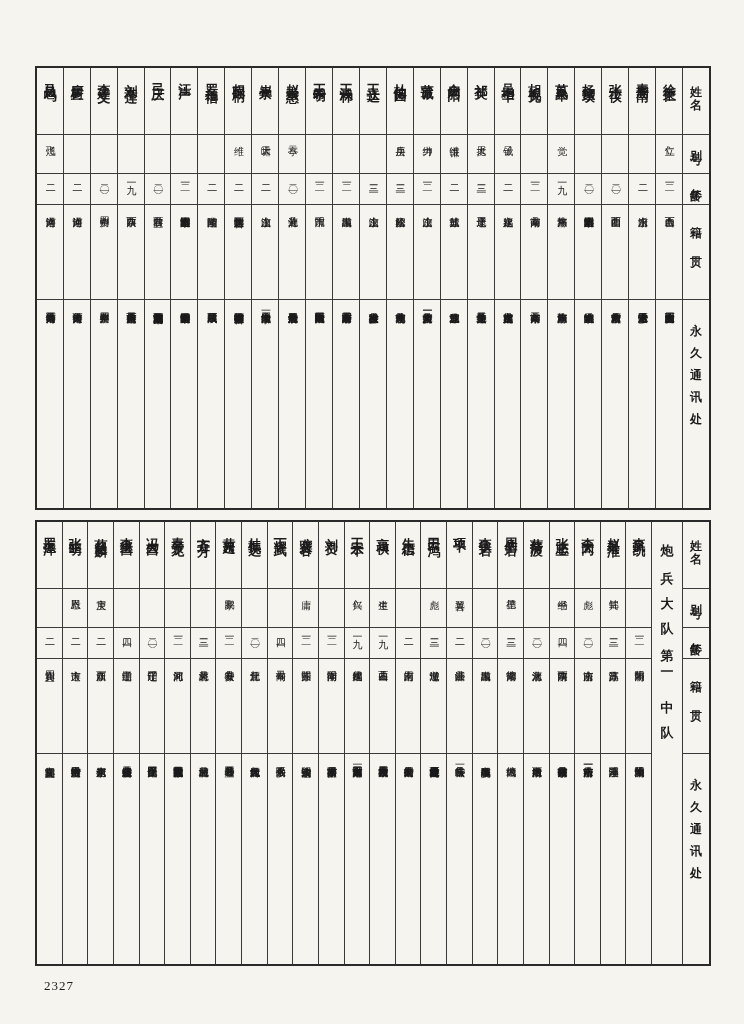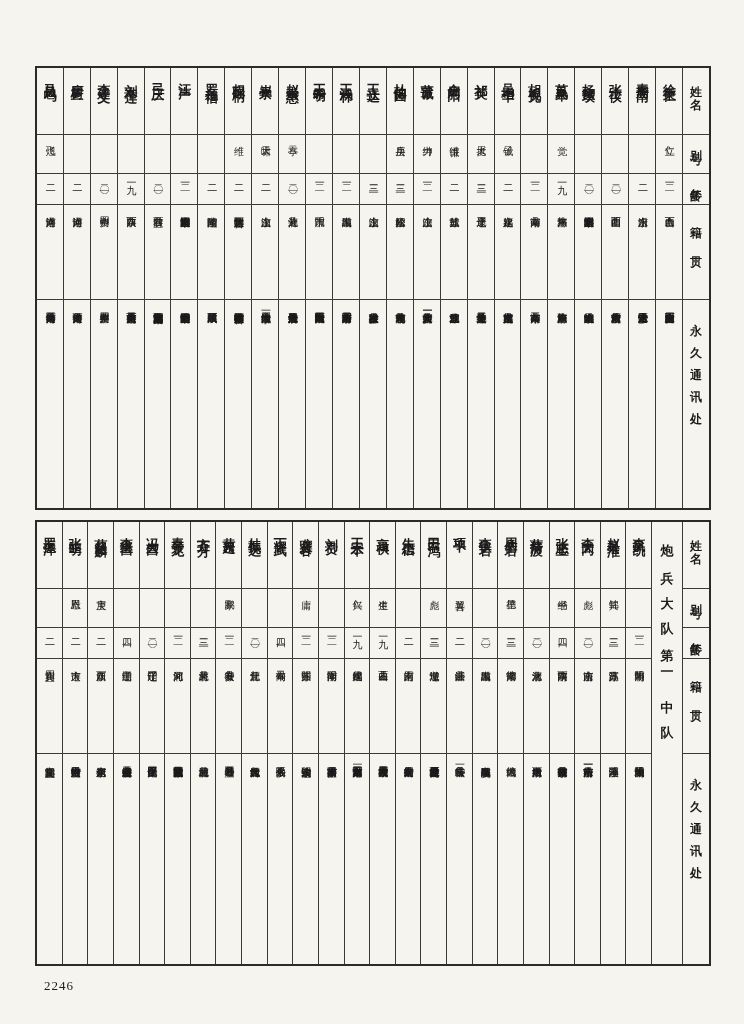--- a/index.html
+++ b/index.html
@@ -897,13 +897,13 @@
         <div class="cell cell-native">
           <span>四川宜宾</span>
         </div>
         <div class="cell cell-address">
           <span>宜宾柏溪邮交</span>
         </div>
       </div>
     </div>
 </div>
 
-<div class="page-num">2246</div>
+<div class="page-num">2327</div>
 
 </body></html>

